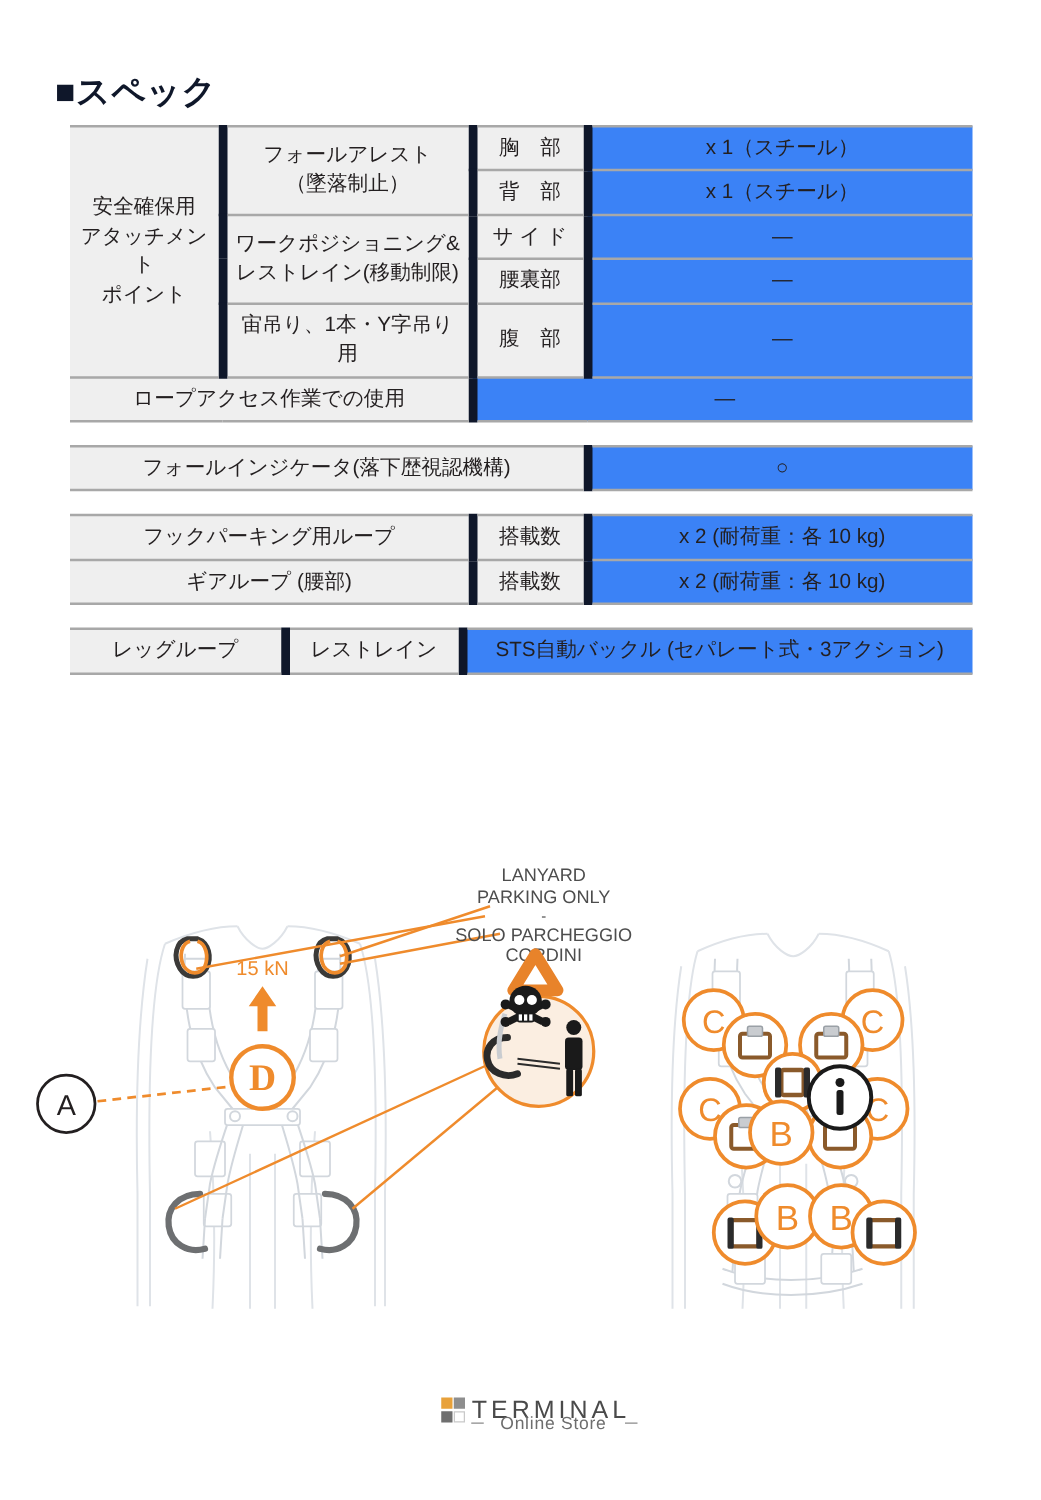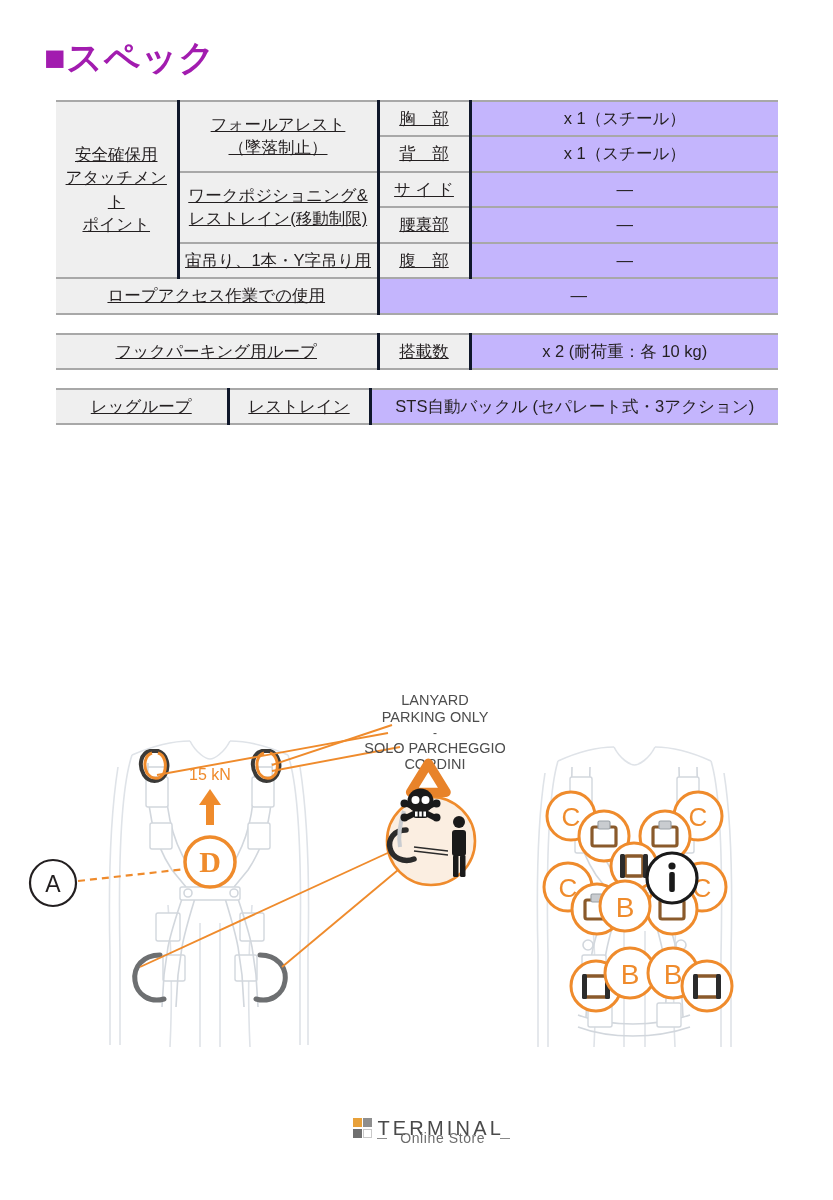--- a/index.html
+++ b/index.html
@@ -13,26 +13,26 @@
     position: relative;
     font-family: "Liberation Sans", "DejaVu Sans", sans-serif;
     color: #231f20;
     overflow: hidden;
   }
 
   
   .page-title {
     position: absolute;
     left: 44px;
-    top: 40px;
-    font-size: 36px;
+    top: 60px;
+    font-size: 27px;
     font-weight: bold;
     letter-spacing: 0.5px;
     line-height: 1;
-    color: #a21caf;
+    color: #0f172a;
     white-space: nowrap;
   }
 
   
   .spec-wrap {
     position: absolute;
     left: 56px;
     top: 100px;
     width: 722px;
   }
@@ -51,24 +51,24 @@
     vertical-align: middle;
     padding: 5px 4px;
     line-height: 1.42;
     font-weight: 400;
   }
   td.lbl {
     background: #efefef;
     color: #231f20;
   }
   td.val {
-    background: #c4b5fd;
+    background: #3b82f6;
     color: #231f20;
   }
-  td.sep-left  { border-right: 3px solid #0f172a; text-decoration: underline; }
+  td.sep-left  { border-right: 7px solid #0f172a; }
 
   .c1 { width: 122px; }
   .c2 { width: 200px; }
   .c3 { width: 92px; }
   .c4 { width: 308px; }
 
   .two-line { line-height: 1.45; }
   .dash { letter-spacing: 0; }
 
   
@@ -186,30 +186,47 @@
         <td class="lbl sep-left c3">腹　部</td>
         <td class="val c4 dash">—</td>
       </tr>
       <tr>
         <td class="lbl sep-left" colspan="2">ロープアクセス作業での使用</td>
         <td class="val" colspan="2">—</td>
       </tr>
     </tbody>
   </table>
 
+  <table class="spec">
+    <colgroup>
+        <col style="width:414px">
+        <col style="width:308px">
+      </colgroup>
+    <tbody>
+      <tr>
+        <td class="lbl sep-left">フォールインジケータ(落下歴視認機構)</td>
+        <td class="val">○</td>
+      </tr>
+    </tbody>
+  </table>
 
   <table class="spec">
     <colgroup>
         <col style="width:322px">
         <col style="width:92px">
         <col style="width:308px">
       </colgroup>
     <tbody>
       <tr>
         <td class="lbl sep-left">フックパーキング用ループ</td>
+        <td class="lbl sep-left">搭載数</td>
+        <td class="val">x 2 (耐荷重：各 10 kg)</td>
+      </tr>
+      <tr>
+        <td class="lbl sep-left">ギアループ (腰部)</td>
         <td class="lbl sep-left">搭載数</td>
         <td class="val">x 2 (耐荷重：各 10 kg)</td>
       </tr>
     </tbody>
   </table>
 
   <table class="spec">
     <colgroup>
         <col style="width:172px">
         <col style="width:142px">

